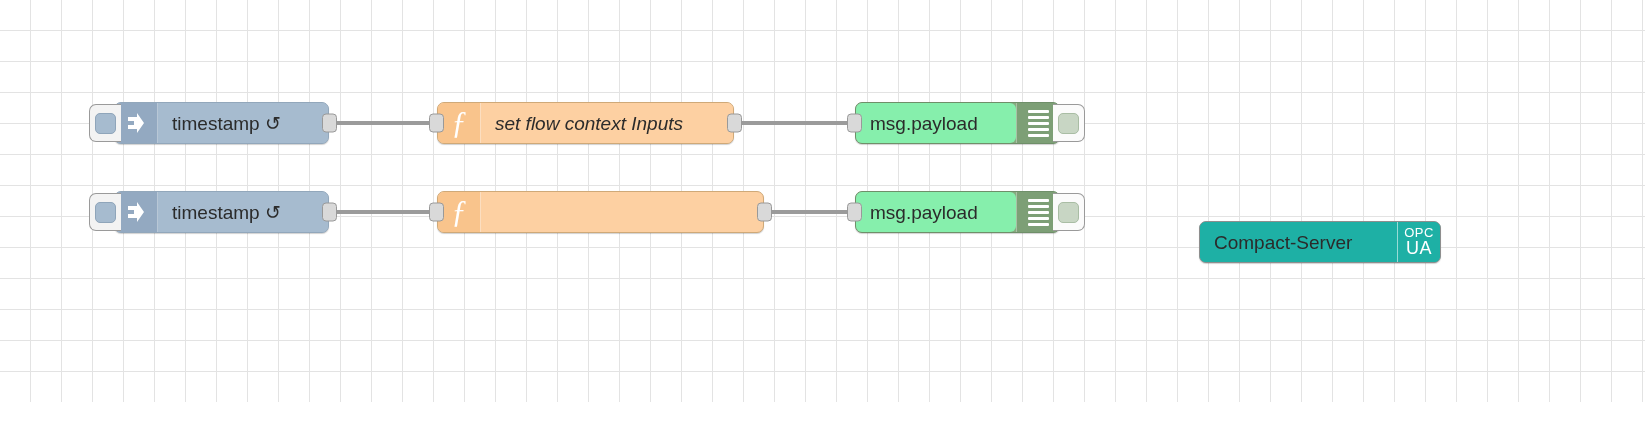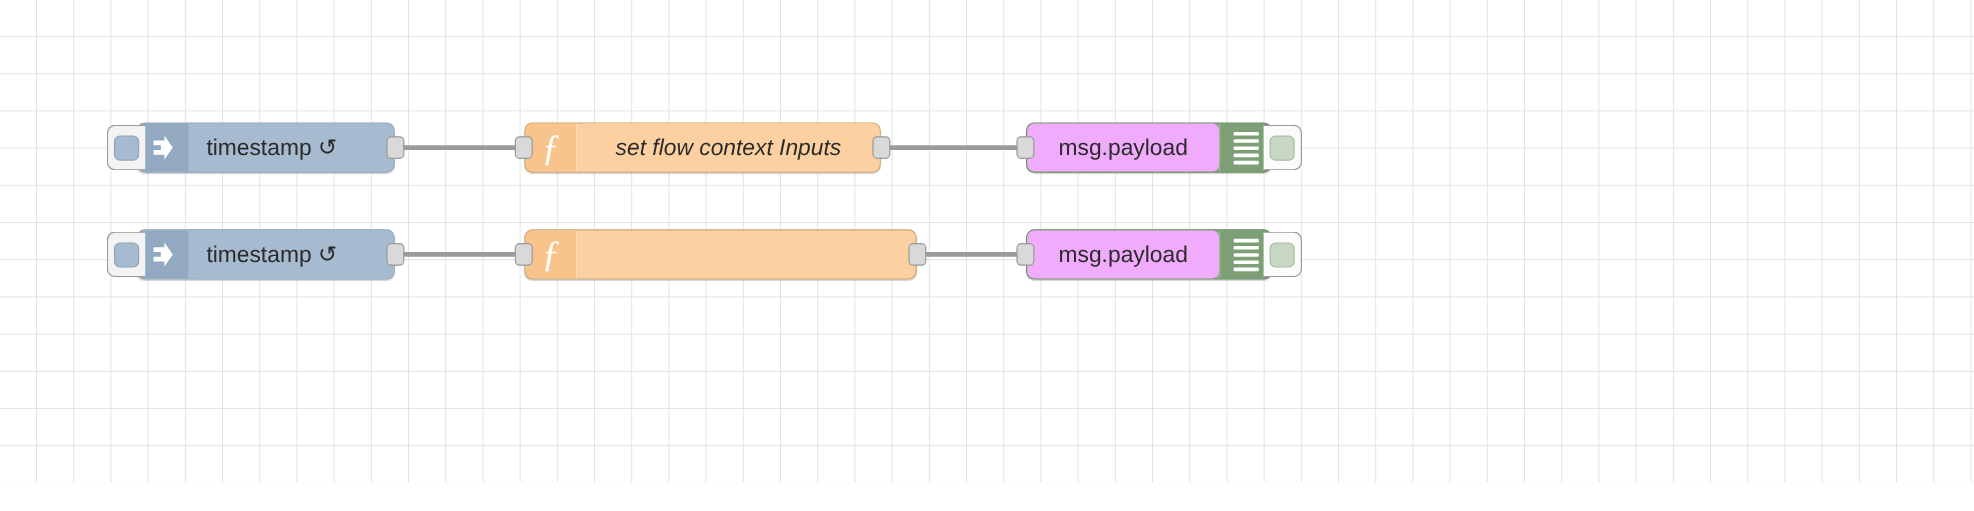--- a/index.html
+++ b/index.html
@@ -80,21 +80,21 @@
   }
 
   .node-label {
     flex: 1 1 auto;
     padding: 0 14px;
     font-size: 19px;
     color: #2b2b2b;
     white-space: nowrap;
     line-height: 1;
   }
-  .node-label.center { text-align: center; }
+  .node-label.center { text-align: left; }
   .node-label.italic { font-style: italic; }
 
   
   .port {
     position: absolute;
     width: 15px;
     height: 19px;
     top: 50%;
     transform: translateY(-50%);
     background: #d9d9d9;
@@ -155,21 +155,21 @@
     color: #ffffff;
     line-height: 1;
     margin-top: -2px;
   }
 
   
   .node.debug {
     background: #87a980;
     border-color: #6f8f69;
   }
-  .node.debug .node-body { background: #f0abfc; }
+  .node.debug .node-body { background: #86efac; }
   .node.debug .icon-cell-right {
     background: #7d9f76;
     border-left-color: rgba(255,255,255,.35);
   }
   .debug-lines { display: flex; flex-direction: column; gap: 3px; }
   .debug-lines i {
     display: block;
     width: 21px;
     height: 3px;
     background: #ffffff;
@@ -313,14 +313,25 @@
           <i></i>
           <i></i>
           <i></i>
         </span>
     </div>
     <div class="debug-toggle">
       <span class="knob"></span>
     </div>
   </div>
 
+  <div class="node opcua" style="left:1199px; top:221px; width:242px;">
+    <div class="node-body">
+      <span class="node-label center">Compact-Server</span>
+    </div>
+    <div class="icon-cell-right">
+      <span class="opcua-badge">
+        <span class="o1">OPC</span>
+        <span class="o2">UA</span>
+      </span>
+    </div>
+  </div>
 
 </div>
 
 </body></html>

